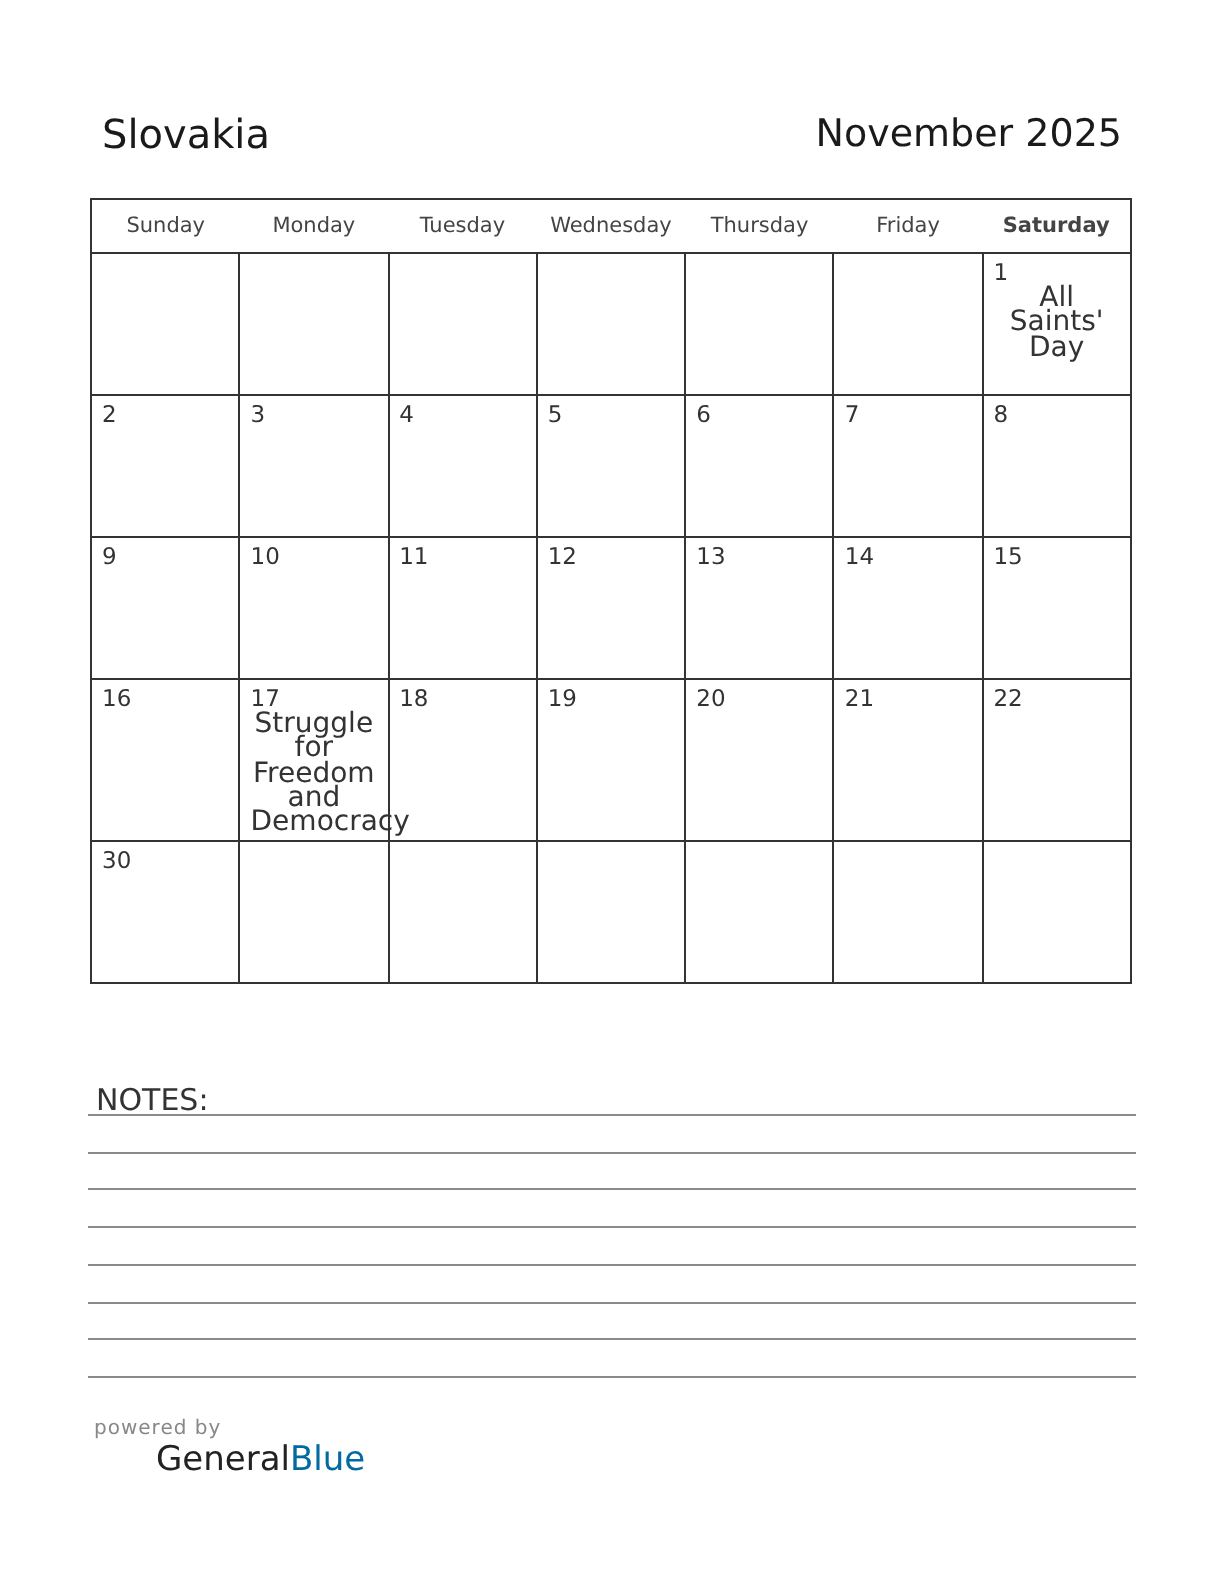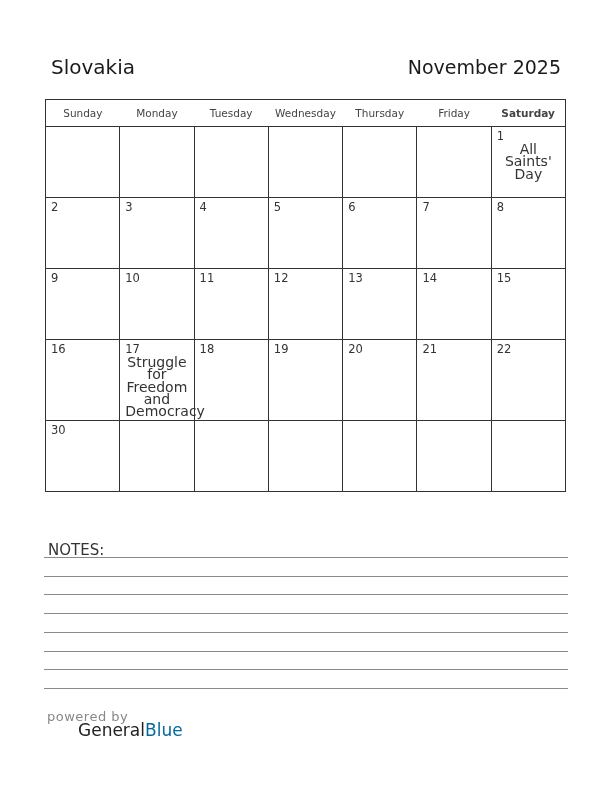--- a/index.html
+++ b/index.html
@@ -8,21 +8,21 @@
   .month{position:absolute;right:51px;top:56px;font-size:19px;color:#1a1a1a;margin-left:48px;}
   table.cal{position:absolute;left:45px;top:99px;width:521px;border-collapse:collapse;table-layout:fixed;}
   table.cal th{height:24px;font-weight:normal;font-size:10.5px;color:#444;border:1px solid #333;border-left:none;border-right:none;text-align:center;}
   table.cal th:first-child{border-left:1px solid #333;}
   table.cal th:last-child{border-right:1px solid #333;font-weight:bold;}
   table.cal td{height:64px;border:1px solid #333;vertical-align:top;padding:3px 5px;font-size:11px;color:#333;}
   .day{display:block;font-size:11.5px;line-height:13px;}
   .hol{display:block;font-size:14px;line-height:12.3px;color:#333;text-align:center;}
   .notes-label{position:absolute;left:48px;top:541px;font-size:15px;color:#333;}
   .note-line{position:absolute;left:44px;width:524px;height:0;border-top:1.3px solid #8a8a8a;}
-  .powered{position:absolute;left:47px;top:709px;font-size:13px;color:#888;letter-spacing:0.5px;}
+  .powered{position:absolute;left:47px;top:709px;font-size:10px;color:#888;letter-spacing:0.5px;}
   .brand{position:absolute;left:44px;top:720px;font-size:17px;}
   .brand .g{color:#222;margin-left:34px;}
   .brand .b{color:#0369a1;}
 </style>
 </head>
 <body>
 
 <div class="country">Slovakia</div>
 <div class="month">November 2025</div>
 

